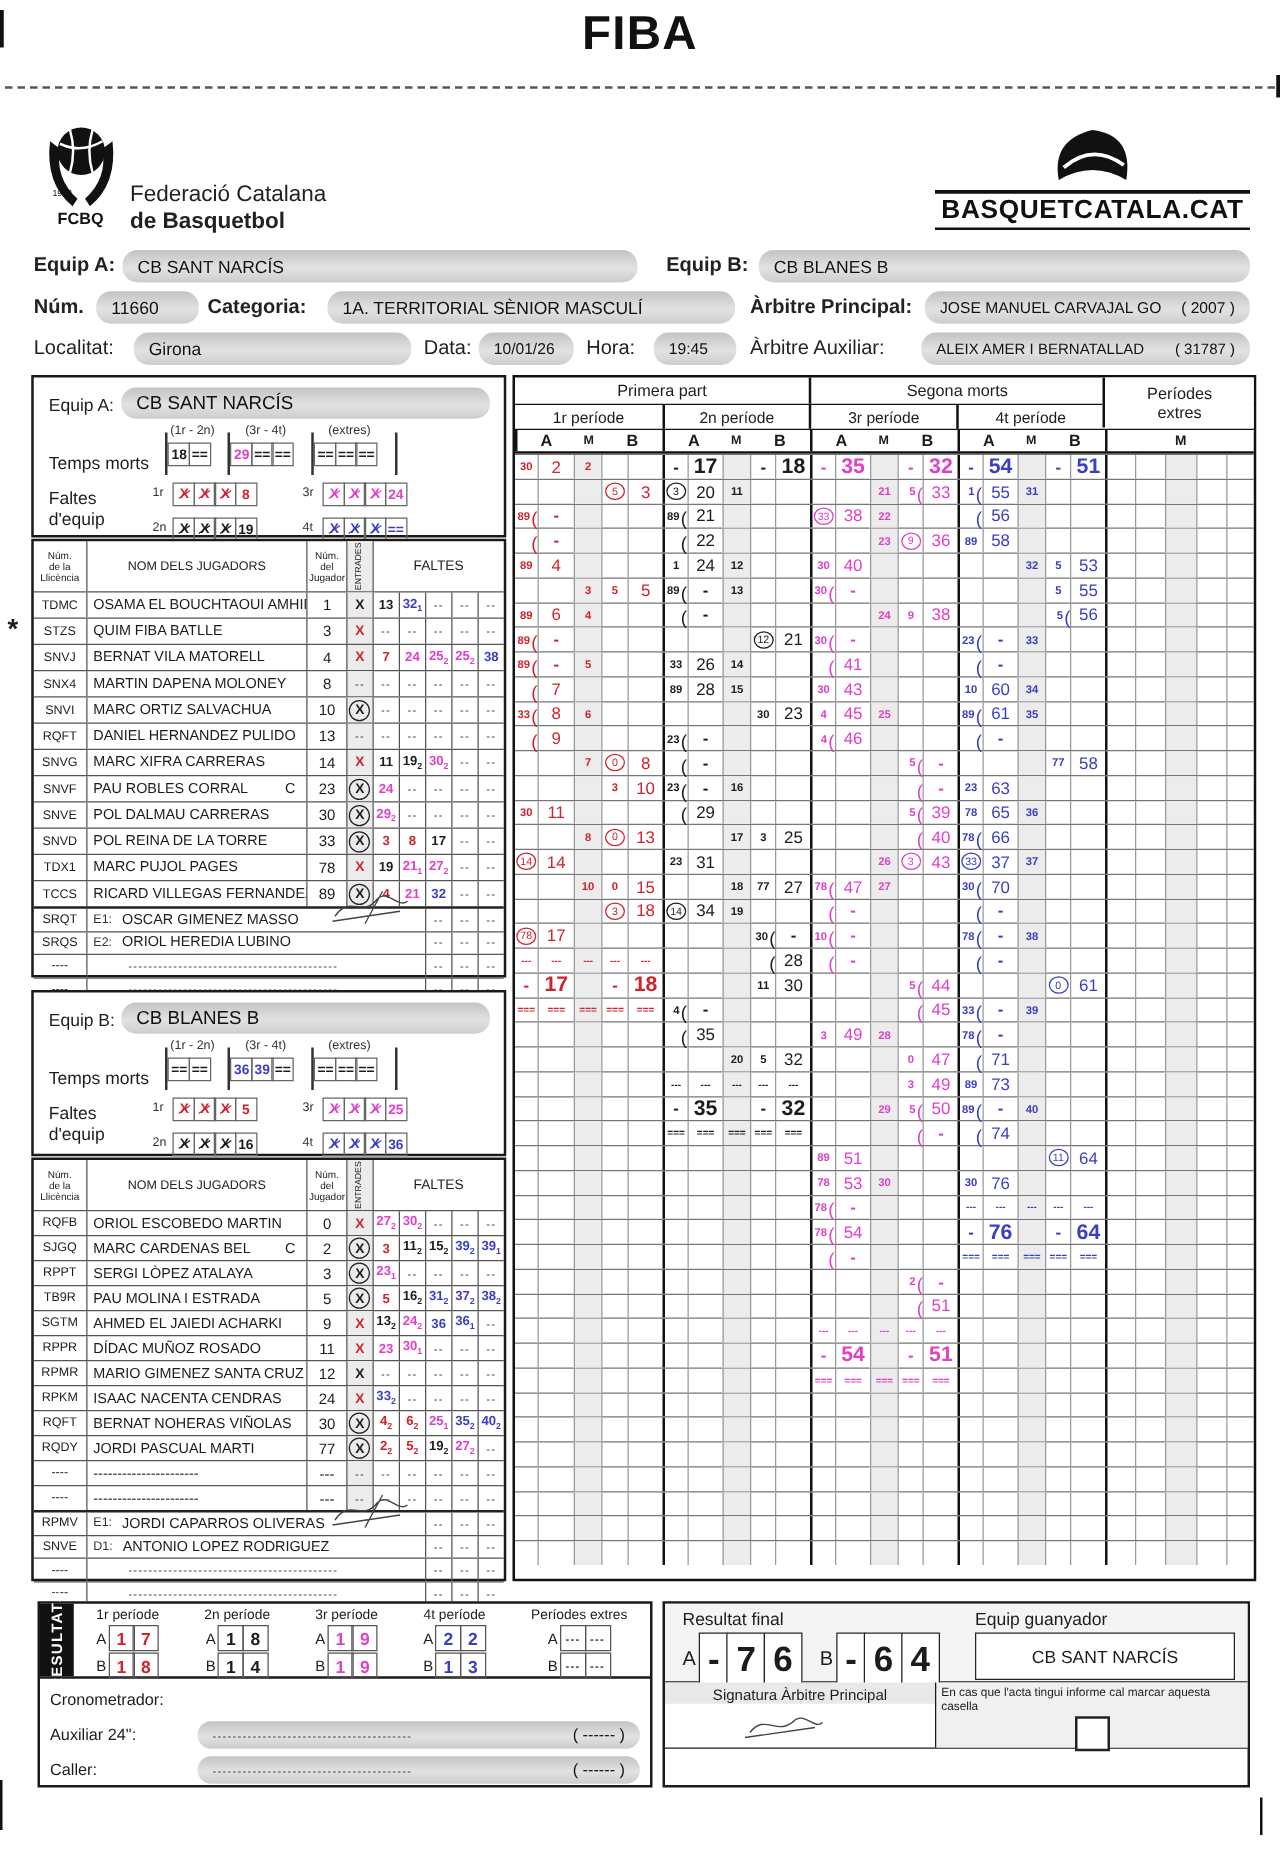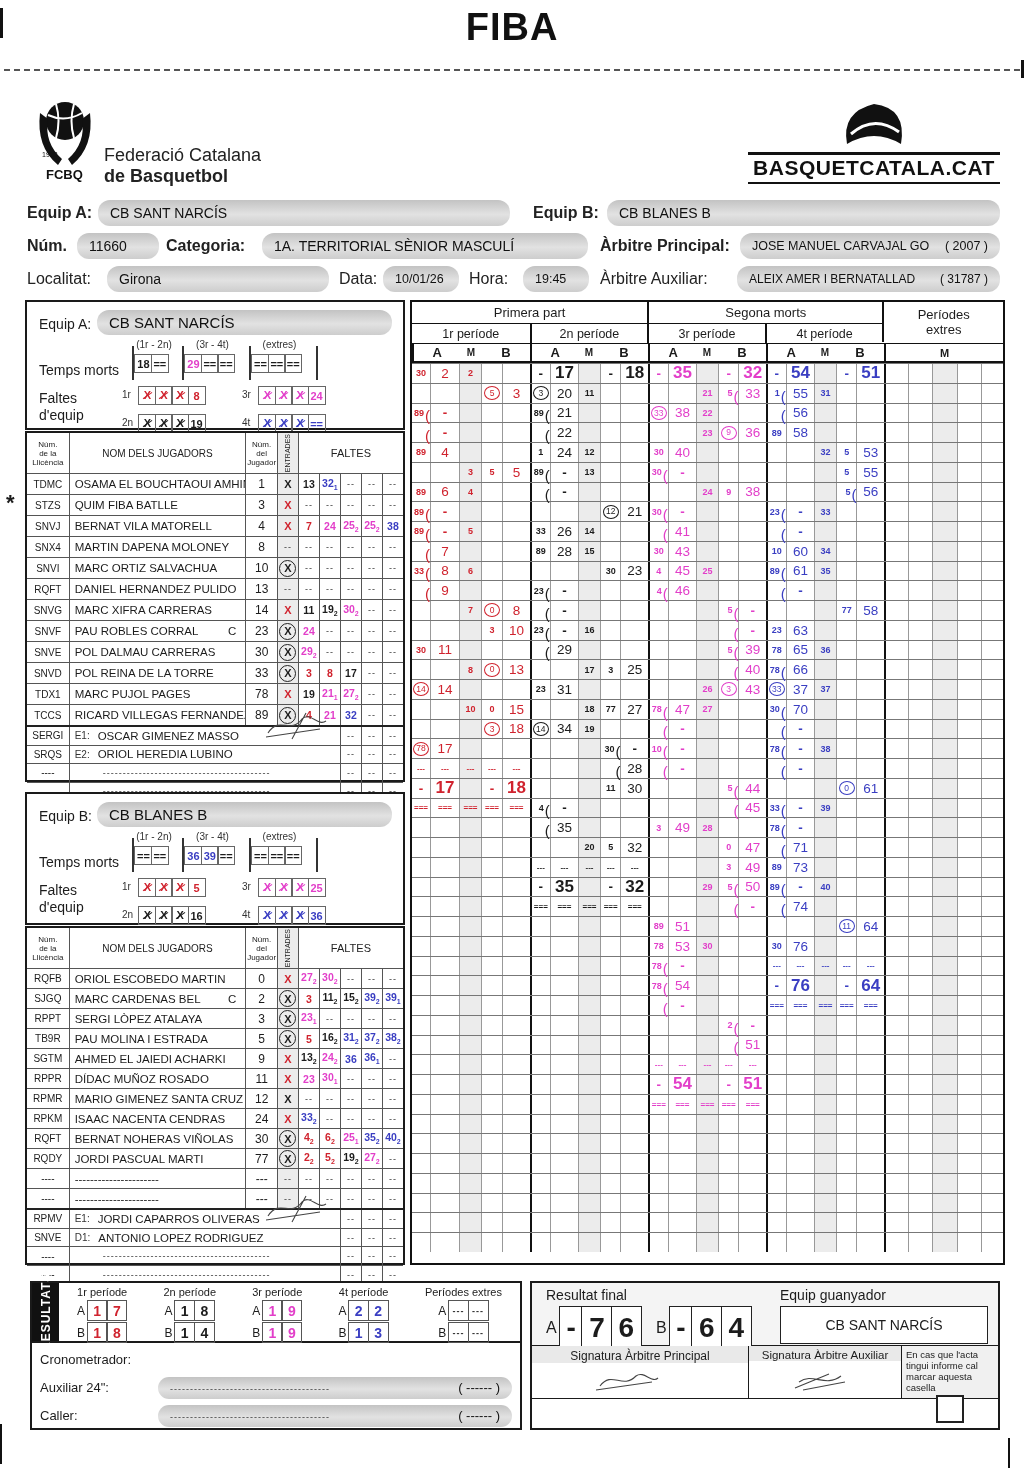--- a/index.html
+++ b/index.html
@@ -606,21 +606,21 @@
         </div>
         <div class="tcell " style="width:21.2px">
           <span class="dashtxt">--</span>
         </div>
         <div class="tcell " style="width:21.2px">
           <span class="dashtxt">--</span>
         </div>
       </div>
       <div class="trow" style="height:17.5px;flex:none;border-top:2px solid #222;">
         <div class="tcell " style="width:42px">
-          <span style="font-size:10px">SERGI</span>
+          <span style="font-size:10px">SRQT</span>
         </div>
         <div class="tcell nomcell" style="width:273.4px">
           <span style="font-size:10px;color:#333;margin-right:8px">E1:</span>
           <span style="font-size:11.5px">OSCAR GIMENEZ MASSO</span>
         </div>
         <div class="tcell " style="width:21.2px">
           <span class="dashtxt">--</span>
         </div>
         <div class="tcell " style="width:21.2px">
           <span class="dashtxt">--</span>
@@ -3719,26 +3719,20 @@
           <div style="border:1.5px solid #222;background:#fff;height:36px;margin-top:3px;display:flex;align-items:center;justify-content:center;font-size:14px">CB SANT NARCÍS</div>
         </div>
       </div>
       <div style="display:flex;height:52px;border-bottom:1.5px solid #1a1a1a">
         <div style="width:216px;border-right:1.5px solid #1a1a1a;position:relative">
           <div class="sighead">Signatura Àrbitre Principal</div>
           <svg width="70" height="26" style="position:absolute;left:60px;top:22px">
             <path d="M8,18 C20,2 30,22 44,8 C52,2 60,16 66,10 M4,22 L60,14" stroke="#444" stroke-width="1.1" fill="none"></path>
           </svg>
         </div>
-        <div style="width:152px;border-right:1.5px solid #1a1a1a;position:relative">
-          <div class="sighead" style="font-size:11.5px">Signatura Àrbitre Auxiliar</div>
-          <svg width="70" height="26" style="position:absolute;left:40px;top:22px">
-            <path d="M6,20 L40,6 M10,14 C24,4 36,20 52,8 M14,22 L56,14" stroke="#444" stroke-width="1.1" fill="none"></path>
-          </svg>
-        </div>
         <div style="flex:1;background:#f0f0f0">
           <div class="note">En cas que l'acta tingui informe cal marcar aquesta casella</div>
           <div class="chk"></div>
         </div>
       </div>
     </div>
 
   <div class="abs tick" style="left:0;top:1424px;width:2px;height:40px"></div>
   <div class="abs tick" style="right:14px;top:1438px;width:2px;height:30px"></div>
 </div>

